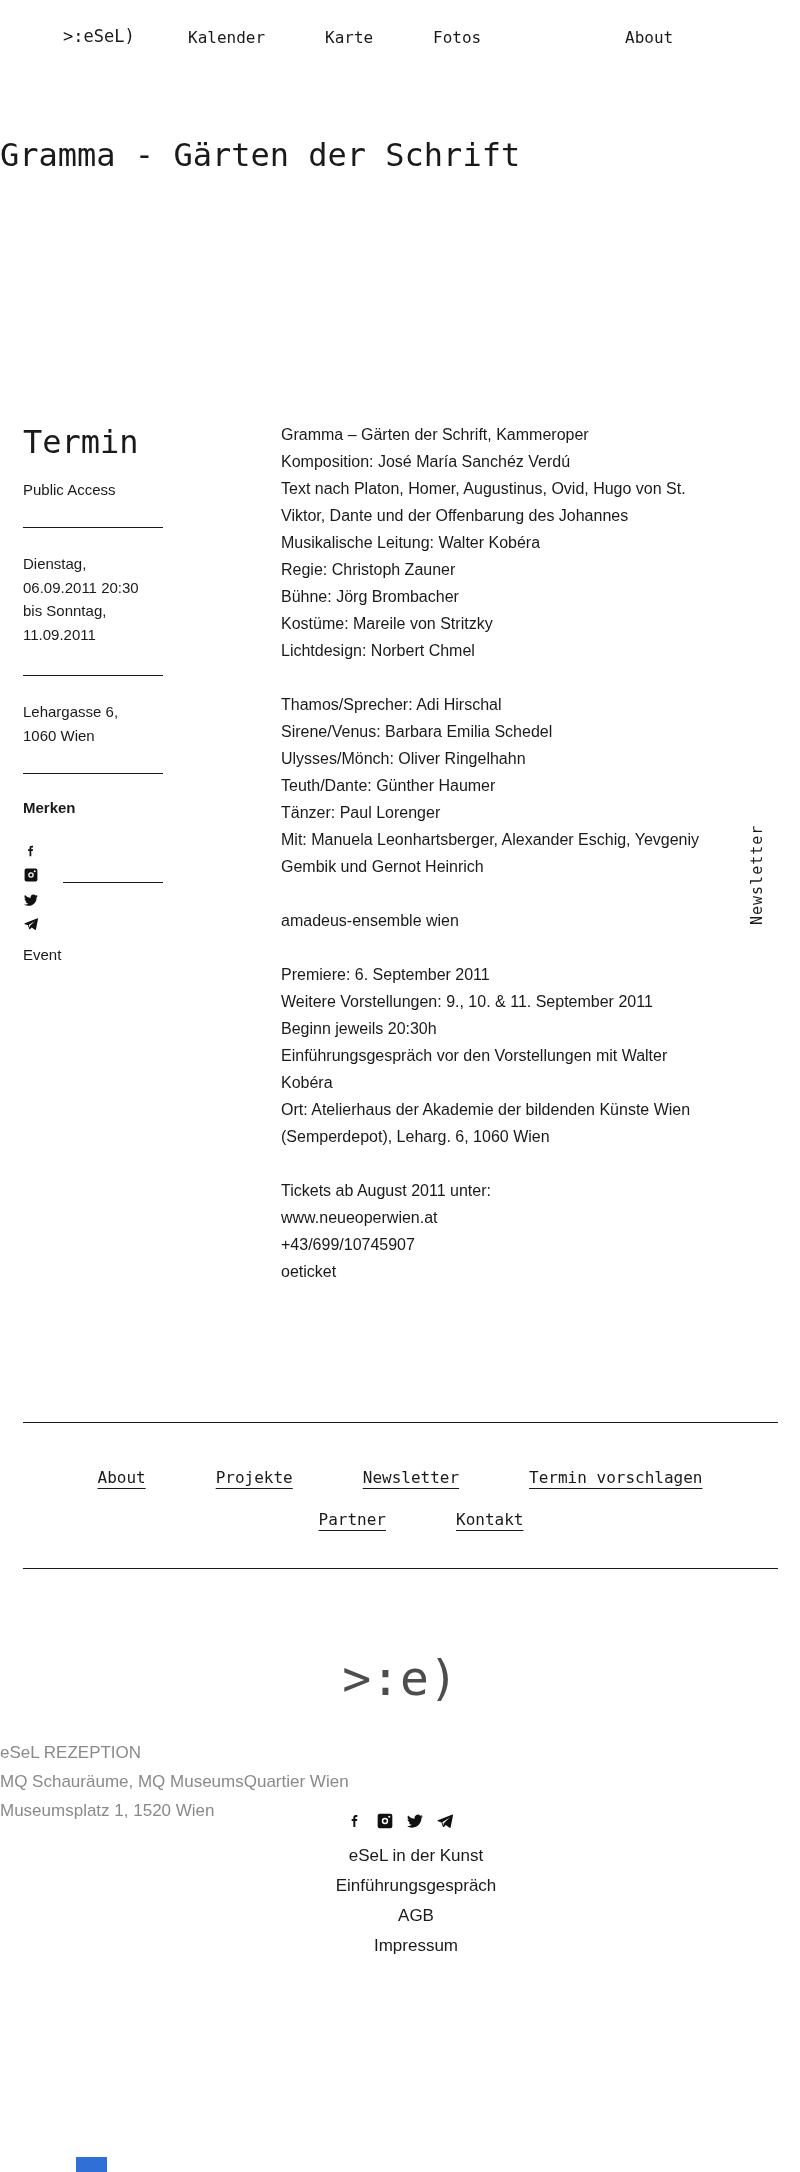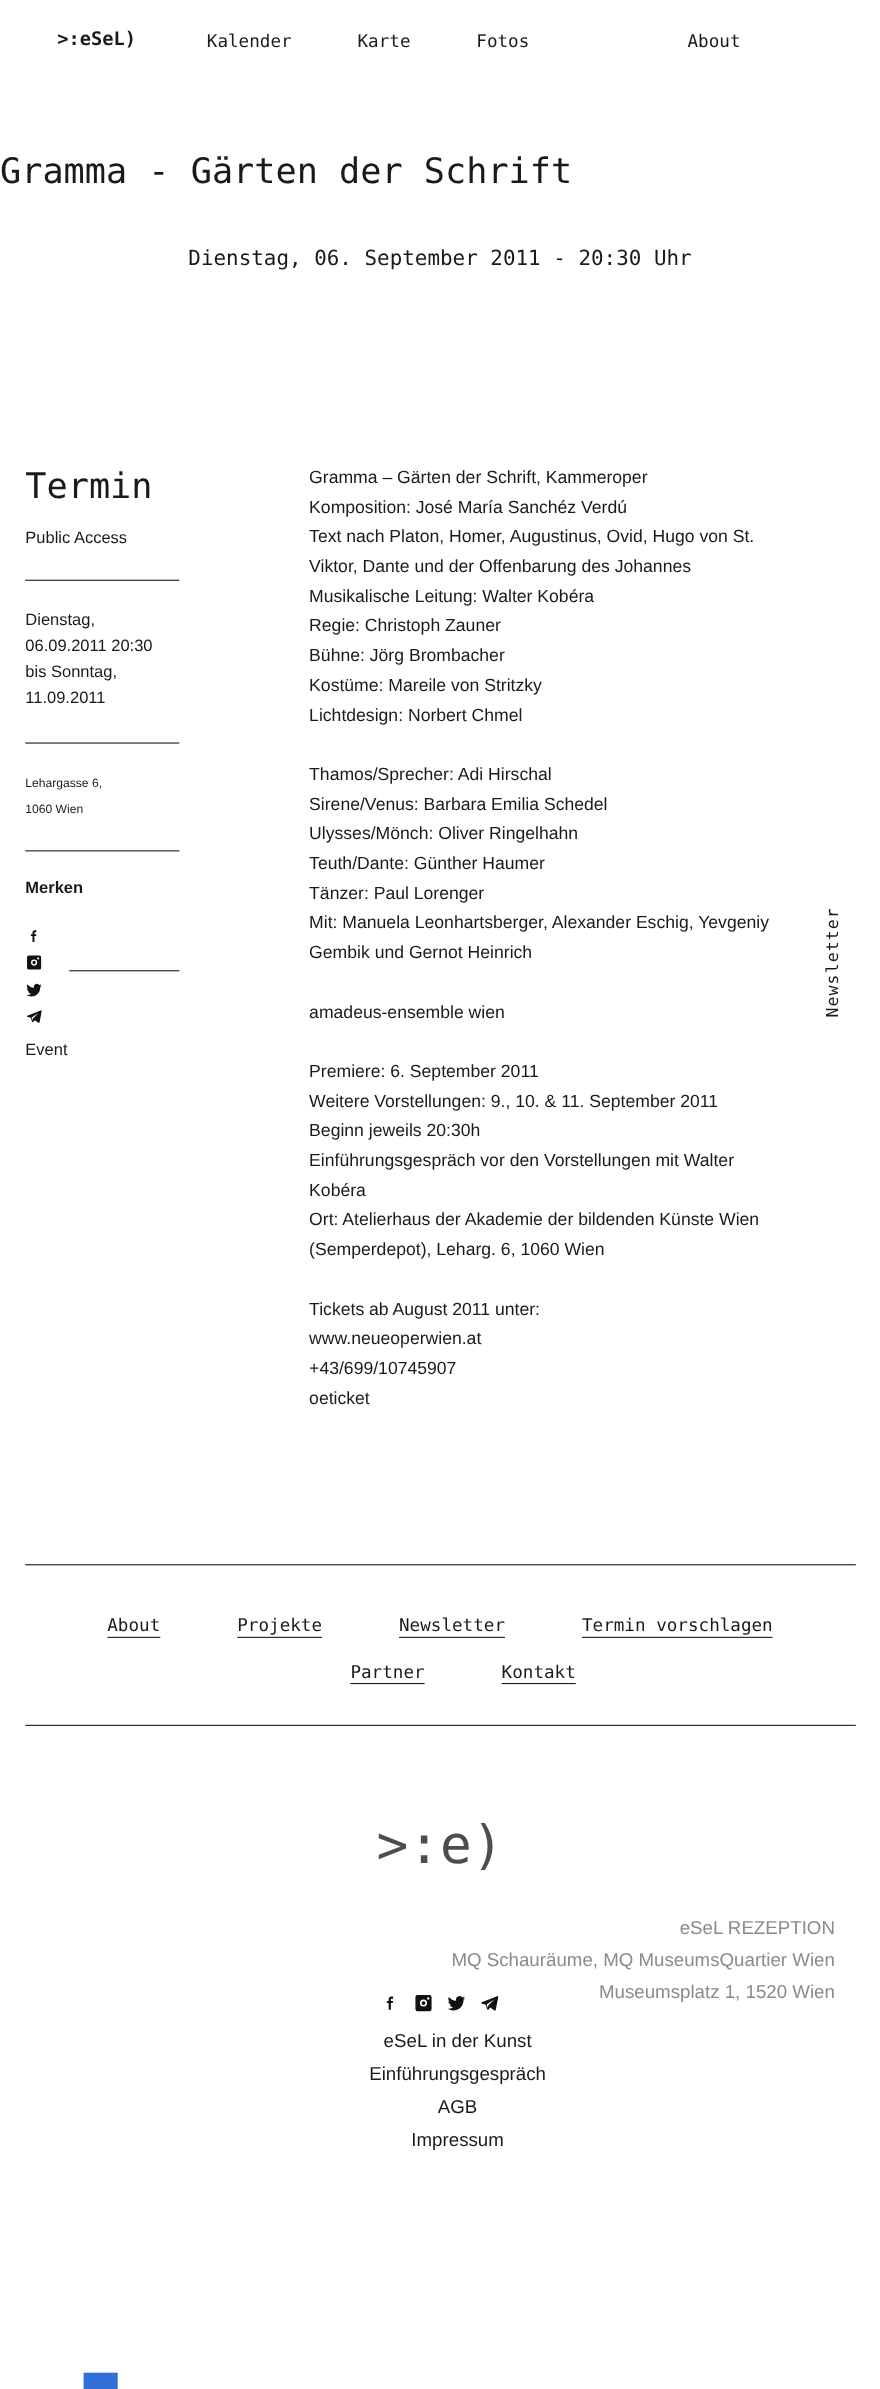--- a/index.html
+++ b/index.html
@@ -1,43 +1,43 @@
 <!DOCTYPE html>
 <html><head>
 <meta charset="utf-8">
 <style>
   html,body{margin:0;padding:0;background:#ffffff;}
   .page{position:relative;width:800px;height:2172px;background:#fff;overflow:hidden;
         font-family:"Liberation Sans",sans-serif;color:#1a1a1a;}
 
   
   .topnav{position:absolute;top:0;left:0;width:800px;height:60px;}
-  .site-logo{position:absolute;left:52px;top:26px;font-family:"DejaVu Sans Mono",monospace;
-             font-weight:bold;font-size:17px;cursor:pointer;}
+  .site-logo{position:absolute;left:63px;top:26px;font-family:"DejaVu Sans Mono",monospace;
+             font-weight:normal;font-size:17px;cursor:pointer;}
   .navitem{position:absolute;top:28px;font-family:"DejaVu Sans Mono",monospace;font-size:16px;
            color:#1a1a1a;text-decoration:none;cursor:pointer;}
   .nav-1{left:188px;text-align:right;} .nav-2{left:325px;} .nav-3{left:433px;} .nav-4{left:625px;}
 
   
   .page-title{position:absolute;top:136px;left:0;width:800px;margin:0;
               font-family:"DejaVu Sans Mono",monospace;font-weight:normal;font-size:32px;}
   .subtitle{position:absolute;top:224px;left:0;width:800px;text-align:center;
             font-family:"DejaVu Sans Mono",monospace;font-size:19px;}
 
   
   .sb-heading{position:absolute;left:23px;top:423px;margin:0;font-family:"DejaVu Sans Mono",monospace;
               font-weight:normal;font-size:32px;}
   .sb-category{position:absolute;left:23px;top:481px;font-size:15px;cursor:pointer;}
   .rule{position:absolute;border:0;border-top:1px solid #1a1a1a;height:0;margin:0;}
   .r1{left:23px;top:527px;width:140px;}
   .r2{left:23px;top:675px;width:140px;}
   .r3{left:23px;top:773px;width:140px;}
   .r4{left:63px;top:882px;width:100px;}
   .sb-dates{position:absolute;left:23px;top:552px;font-size:15px;line-height:23.5px;white-space:pre-line;}
-  .sb-location{position:absolute;left:23px;top:700px;font-size:11px;line-height:24px;white-space:pre-line;cursor:pointer;}
+  .sb-location{position:absolute;left:23px;top:700px;font-size:15px;line-height:24px;white-space:pre-line;cursor:pointer;}
   .sb-merken{position:absolute;left:23px;top:799px;font-size:15px;font-weight:bold;}
   .sb-icon{position:absolute;left:24px;width:14px;height:14px;color:#111;cursor:pointer;}
   .sb-icon svg{width:14px;height:14px;display:block;fill:currentColor;}
   .i1{top:844px;} .i2{top:868px;} .i3{top:893px;} .i4{top:917px;}
   .sb-event{position:absolute;left:23px;top:946px;font-size:15px;cursor:pointer;}
 
   
   .main-col{position:absolute;left:281px;top:421px;width:540px;}
   .main-col p{margin:0 0 27px 0;font-size:16px;line-height:27px;white-space:pre-line;}
 
@@ -51,21 +51,21 @@
   .fr-top{left:23px;top:1422px;width:755px;}
   .fr-bottom{left:23px;top:1568px;width:755px;}
   .fnav-row{position:absolute;left:0;width:800px;display:flex;justify-content:center;gap:70px;}
   .fnav-row1{top:1468px;} .fnav-row2{top:1510px;padding-left:21px;}
   .fnav-link{font-family:"DejaVu Sans Mono",monospace;font-size:16px;color:#1a1a1a;
              text-decoration:underline;text-underline-offset:5px;cursor:pointer;}
 
   
   .footer-logo{position:absolute;top:1650px;left:0;width:800px;text-align:center;
                font-family:"DejaVu Sans Mono",monospace;font-size:48px;color:#4d4d4d;}
-  .footer-address{position:absolute;top:1738px;left:0;width:759px;text-align:right;
+  .footer-address{position:absolute;top:1738px;left:0;width:759px;text-align:left;
                   font-size:17px;line-height:29px;color:#8a8a8a;}
   .footer-social{position:absolute;top:1813px;left:0;width:800px;display:flex;
                  justify-content:center;gap:14px;}
   .footer-social .f-icon{width:16px;height:16px;color:#111;cursor:pointer;}
   .footer-social .f-icon svg{width:16px;height:16px;display:block;fill:currentColor;}
   .footer-links{position:absolute;top:1841px;left:0;width:800px;text-align:center;
                 font-size:17px;line-height:30px;}
   .footer-links a{display:block;color:#1a1a1a;text-decoration:none;cursor:pointer;padding-left:32px;}
 
   .bottom-bar{position:absolute;left:76px;top:2157px;width:31px;height:15px;background:#2f6fd6;}
@@ -77,21 +77,20 @@
 
   <header class="topnav">
     <span class="site-logo">&gt;:eSeL)</span>
     <a class="navitem nav-1">Kalender</a>
     <a class="navitem nav-2">Karte</a>
     <a class="navitem nav-3">Fotos</a>
     <a class="navitem nav-4">About</a>
   </header>
 
   <h1 class="page-title">Gramma - Gärten der Schrift</h1>
-  <div class="subtitle">Dienstag, 06. September 2011 - 20:30 Uhr</div>
 
   <h2 class="sb-heading">Termin</h2>
   <a class="sb-category">Public Access</a>
   <hr class="rule r1">
   <div class="sb-dates">Dienstag,
 06.09.2011 20:30
 bis Sonntag,
 11.09.2011</div>
   <hr class="rule r2">
   <a class="sb-location">Lehargasse 6,

